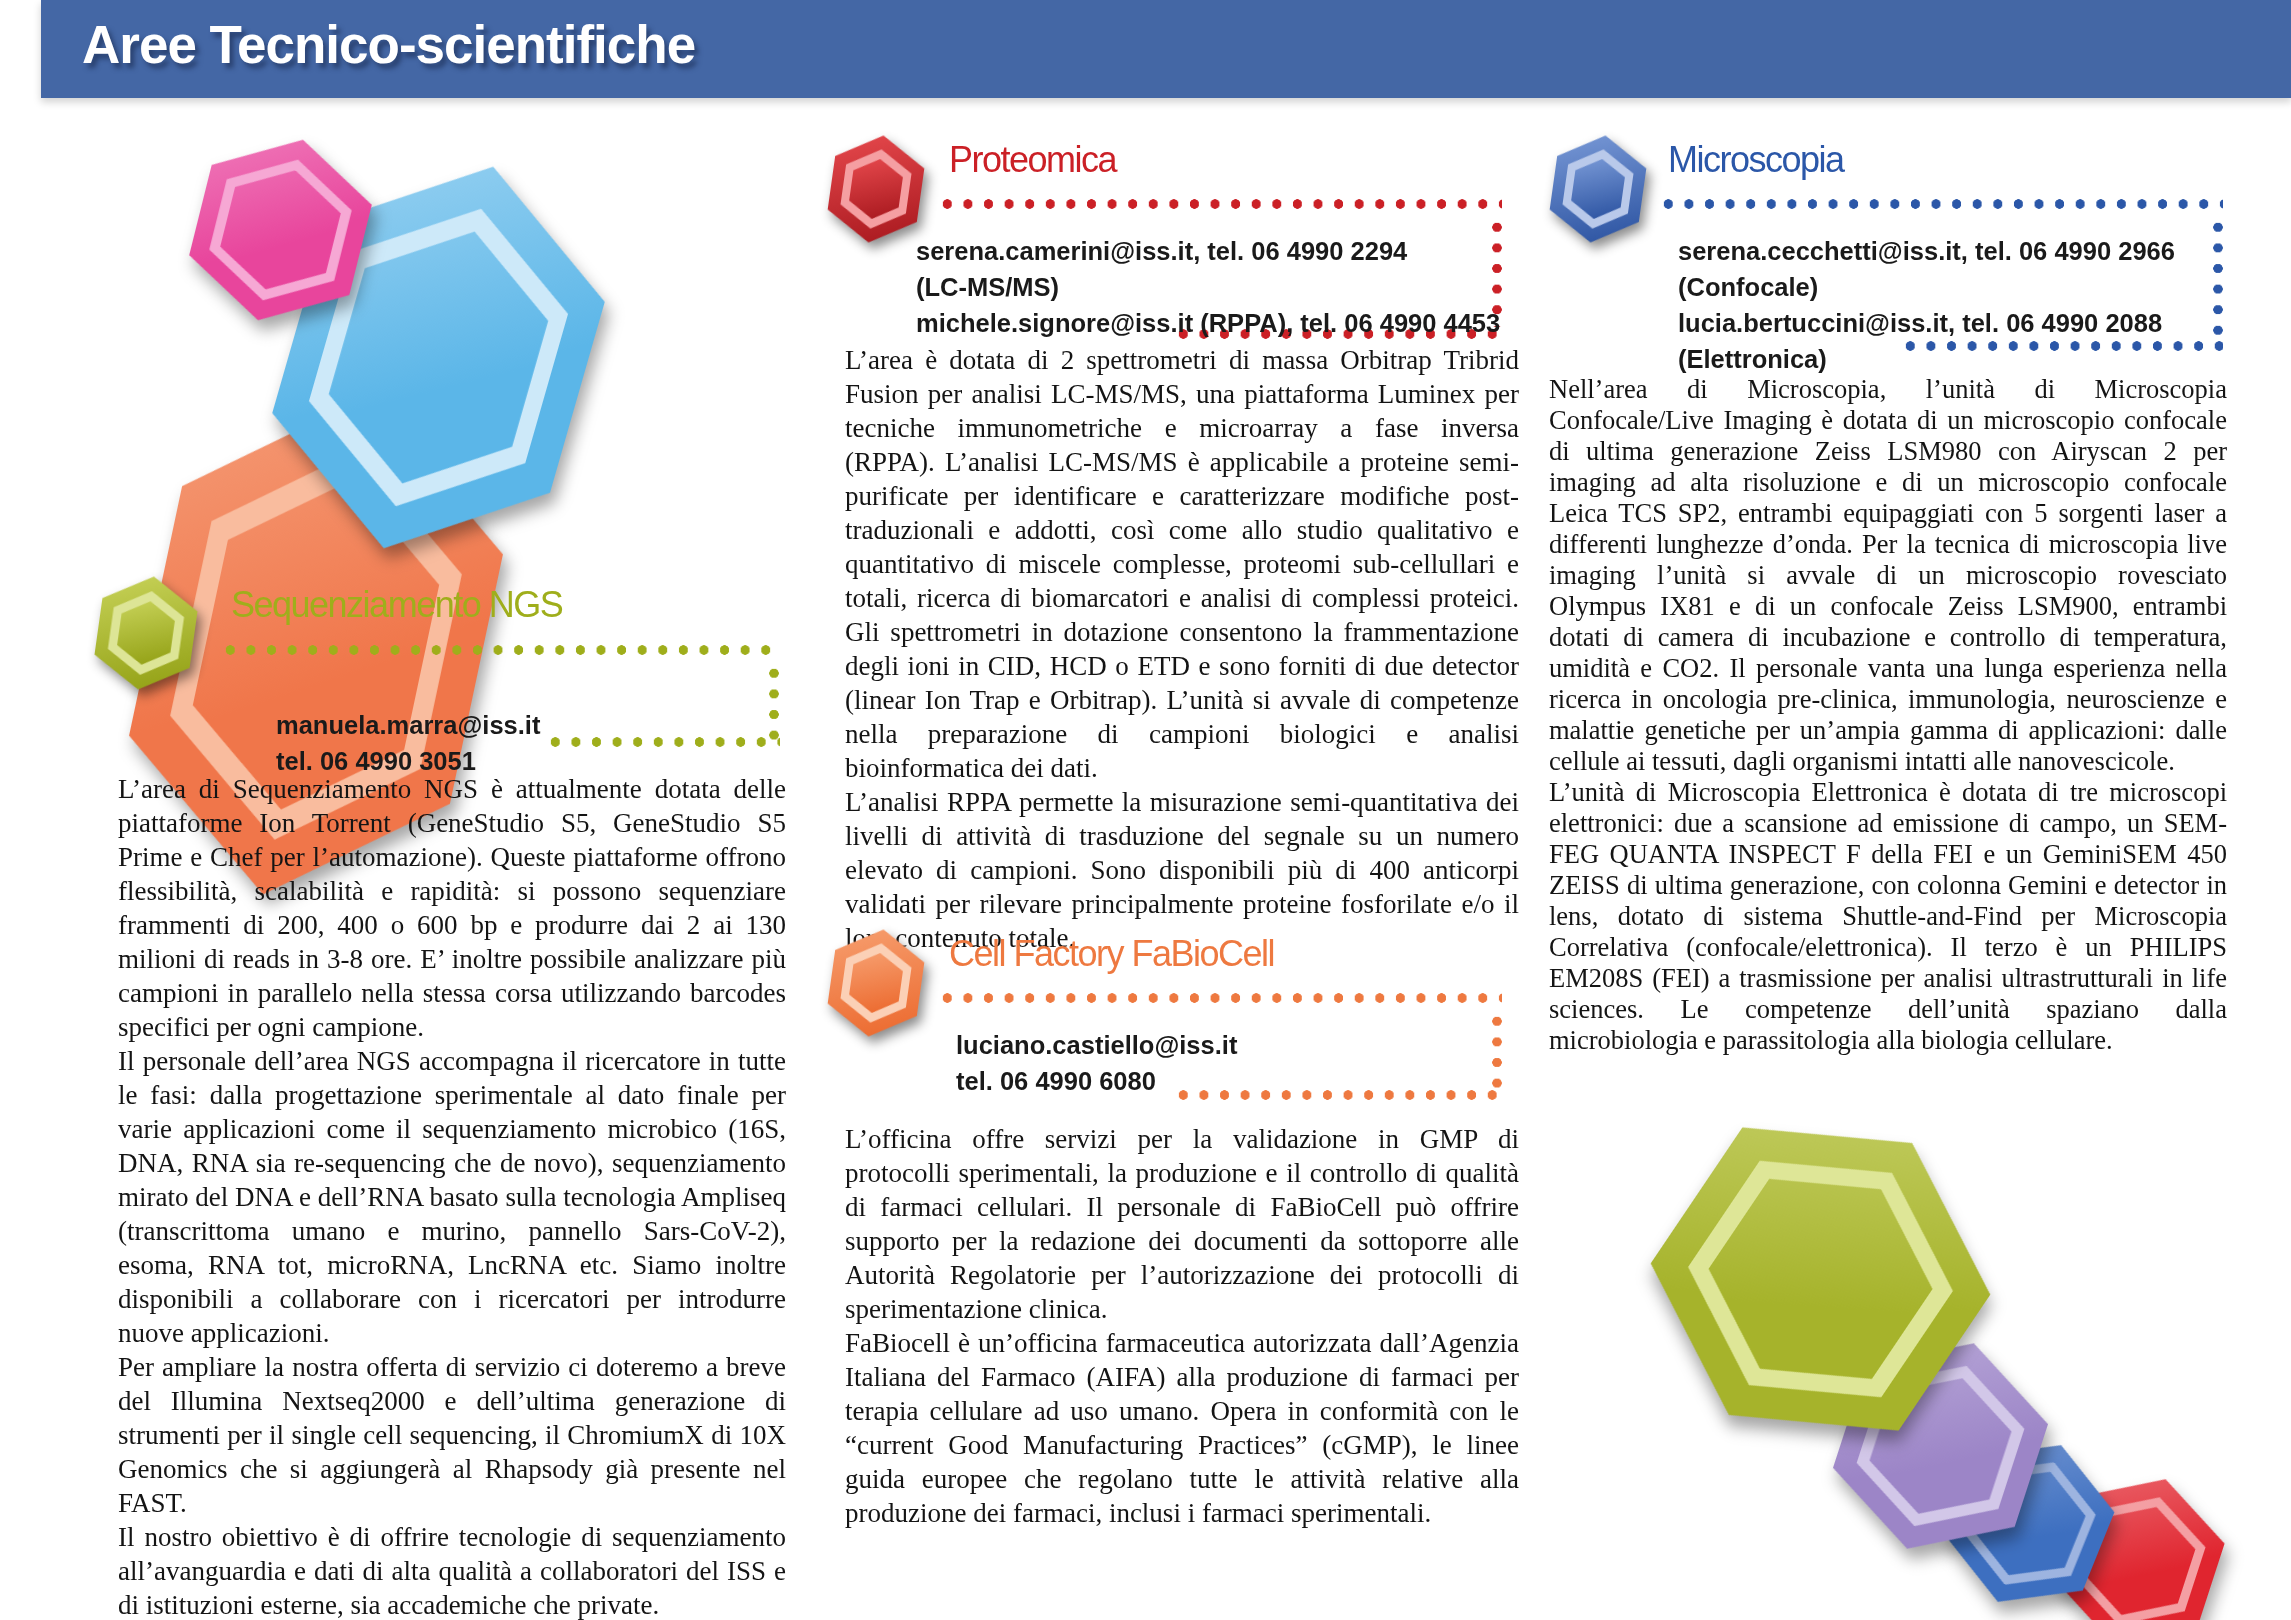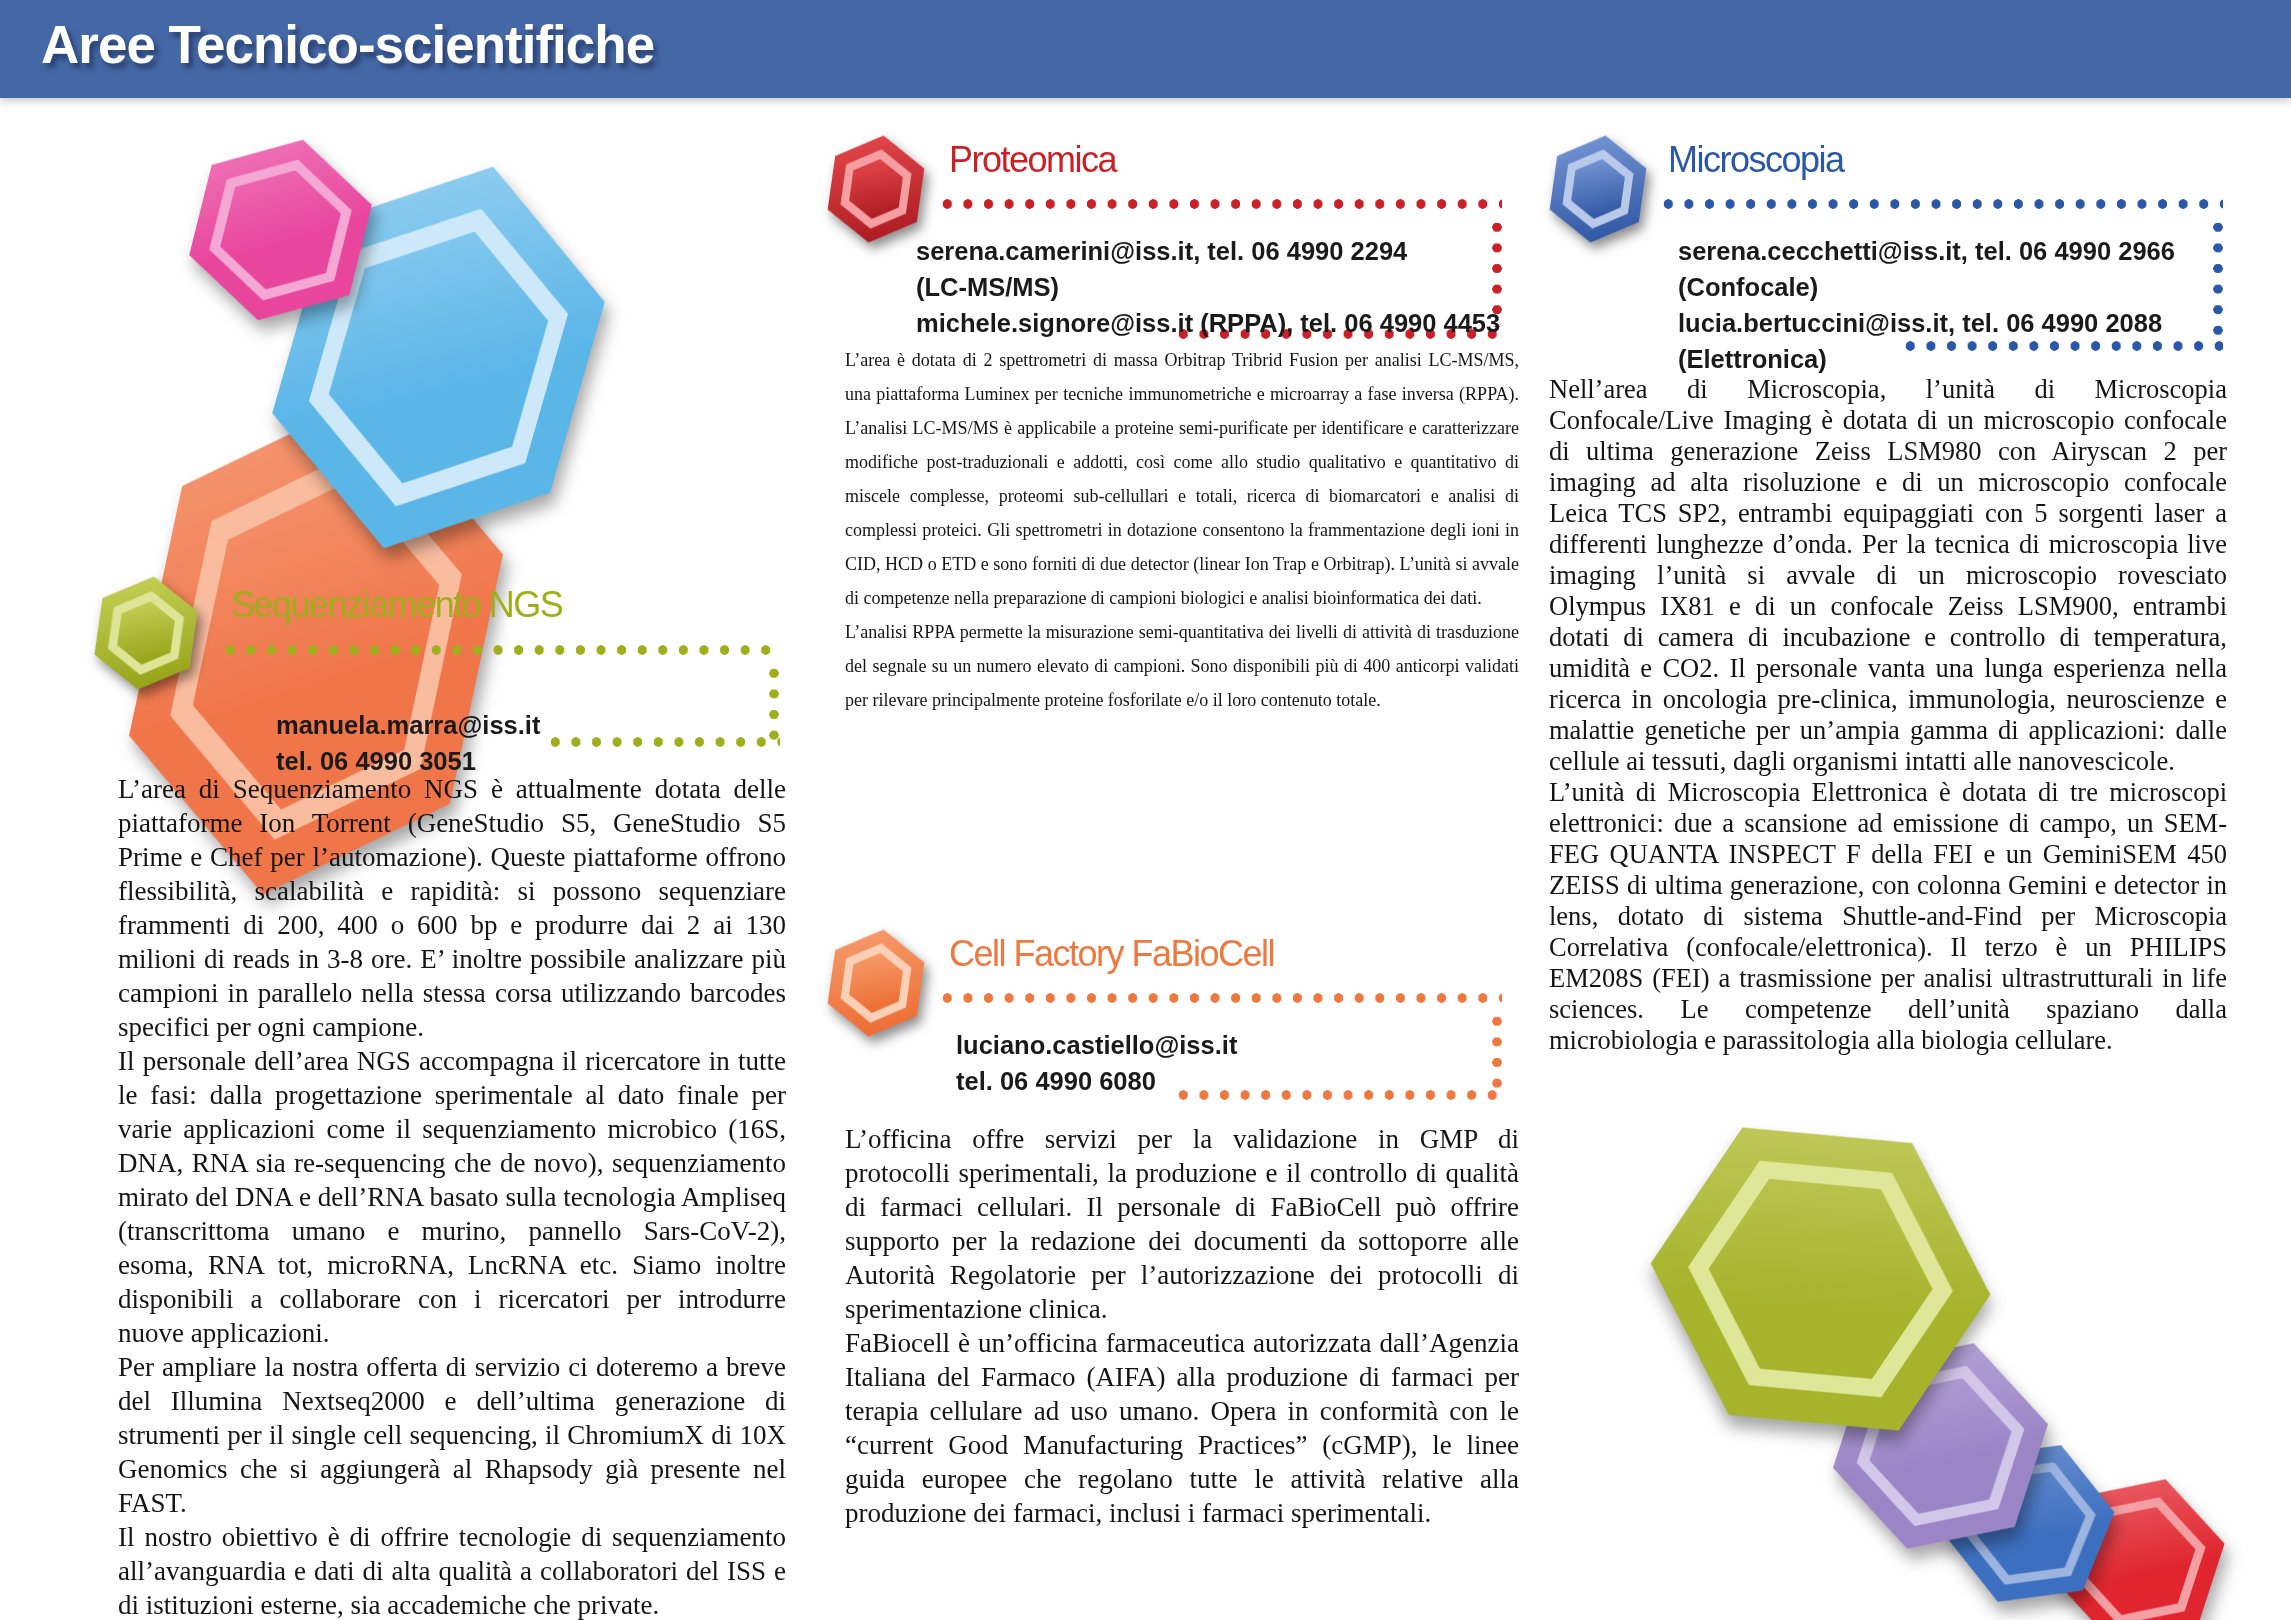--- a/index.html
+++ b/index.html
@@ -37,30 +37,30 @@
           background-size:20.6px 9.8px;background-repeat:repeat-x;background-position:left center;}
   .dots-v{position:absolute;width:9.8px;z-index:3;
           background-image:radial-gradient(circle,var(--dotc) 0 4.4px,transparent 4.9px);
           background-size:9.8px 20.6px;background-repeat:repeat-y;background-position:center top;}
 
   
   .body-col{position:absolute;font-family:"Liberation Serif",serif;color:#141414;
             text-align:justify;z-index:2;}
   .body-col p{margin:0;}
   .col-ngs{left:118px;top:772px;width:668px;font-size:27px;line-height:34px;}
-  .col-prot{left:845px;top:343px;width:674px;font-size:18px;line-height:34px;}
+  .col-prot{left:845px;top:343px;width:674px;font-size:27px;line-height:34px;}
   .col-fab{left:845px;top:1122px;width:674px;font-size:27px;line-height:34px;}
   .col-mic{left:1549px;top:374px;width:678px;font-size:26.5px;line-height:31px;}
 </style>
 </head>
 <body>
 
 <div id="page">
 
-  <div class="header-bar" style="background: rgb(68, 103, 165);">
+  <div class="header-bar" style="background: rgb(68, 103, 165); margin-left: 41px;">
     <div class="header-title">Aree Tecnico-scientifiche</div>
   </div>
 
   <div class="hex" style="left: 152px; top: 390px; width: 328px; height: 510px; transform: rotate(12deg); z-index: 1; --c: #f0764a; --hl: #f9bc9e;">
     <div class="hex-face hexclip"></div>
     <div class="hex-ring hexclip"></div>
     <div class="hex-core hexclip"></div>
   </div>
   <div class="hex" style="left: 294px; top: 159px; width: 289px; height: 397px; transform: rotate(16deg); z-index: 2; --c: #5bb6e8; --hl: #cde9f9;">
     <div class="hex-face hexclip"></div>

